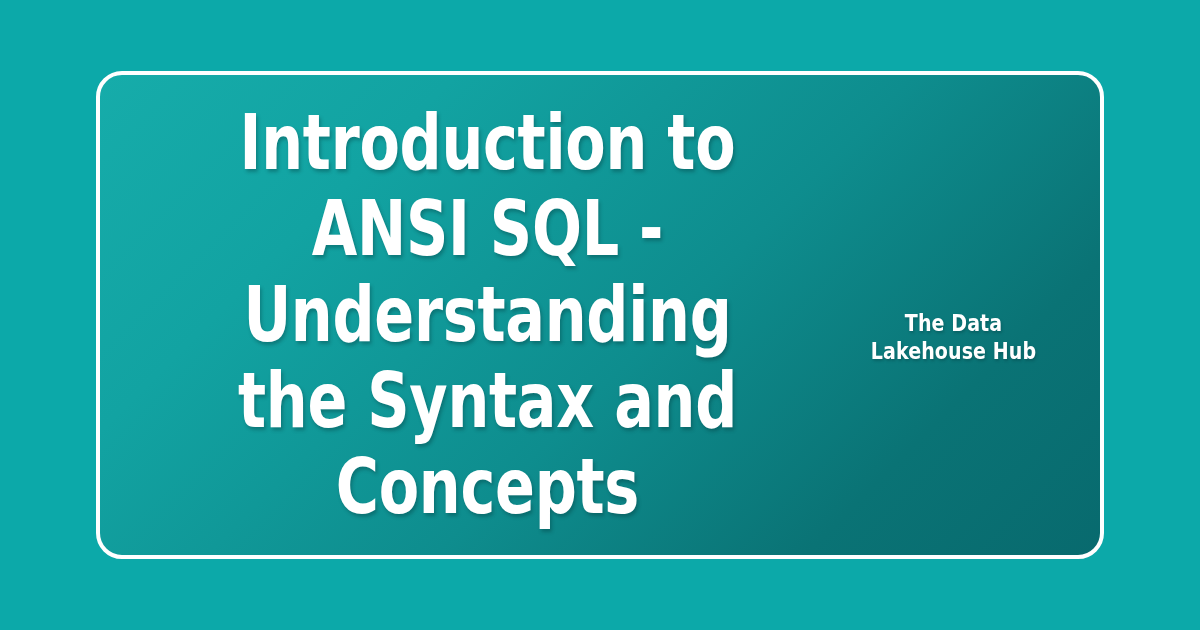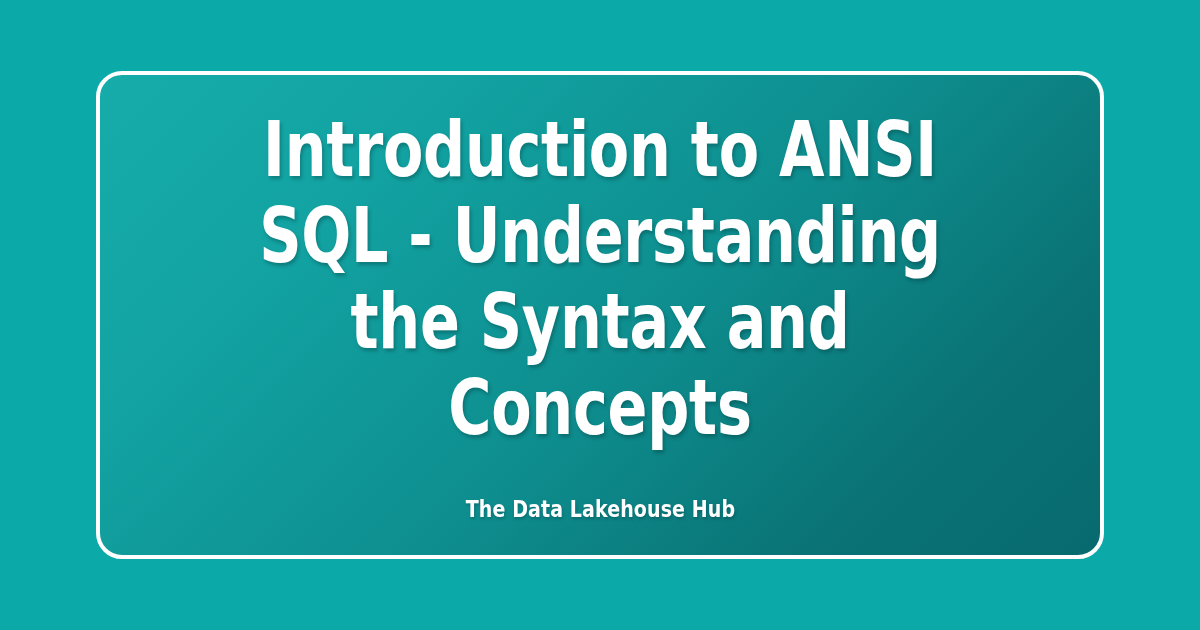--- a/index.html
+++ b/index.html
@@ -34,21 +34,20 @@
     display: flex;
     flex-direction: column;
     align-items: center;
     justify-content: center;
     overflow: hidden;
   }
 
   #card-inner {
     width: 100%;
     display: flex;
-    flex-direction: column;
     align-items: center;
     justify-content: center;
     padding: 0 34px;
     box-sizing: border-box;
   }
 
   #banner-title {
     margin: 0;
     width: 920px;
     text-align: center;

